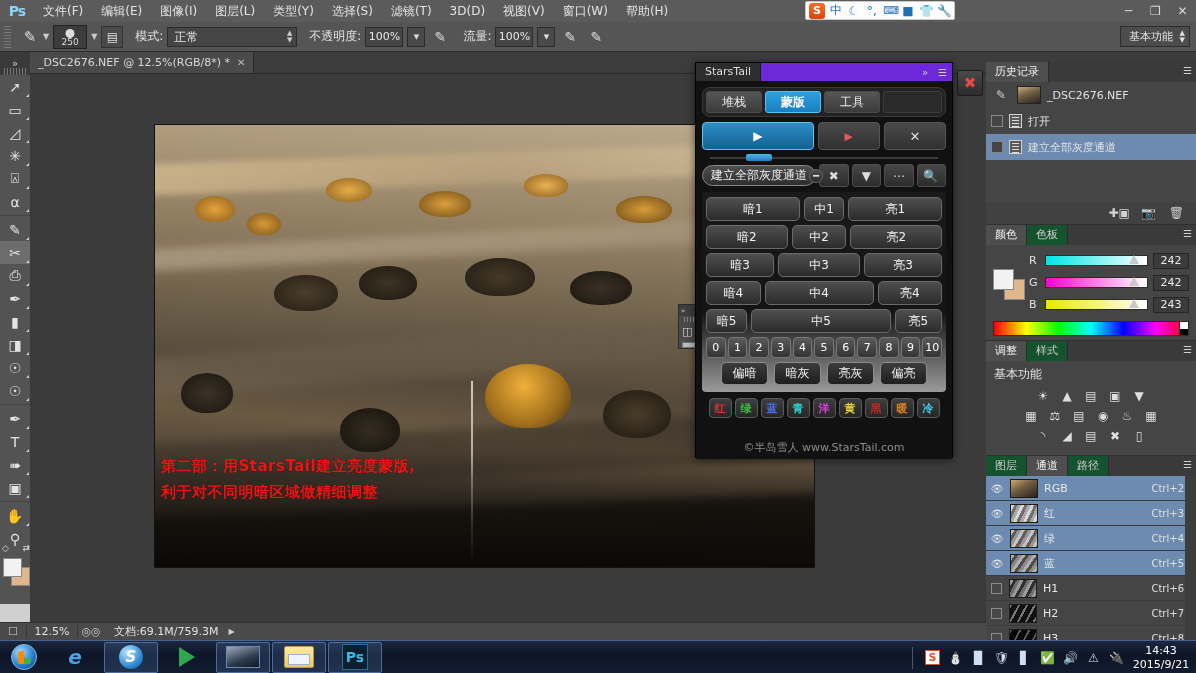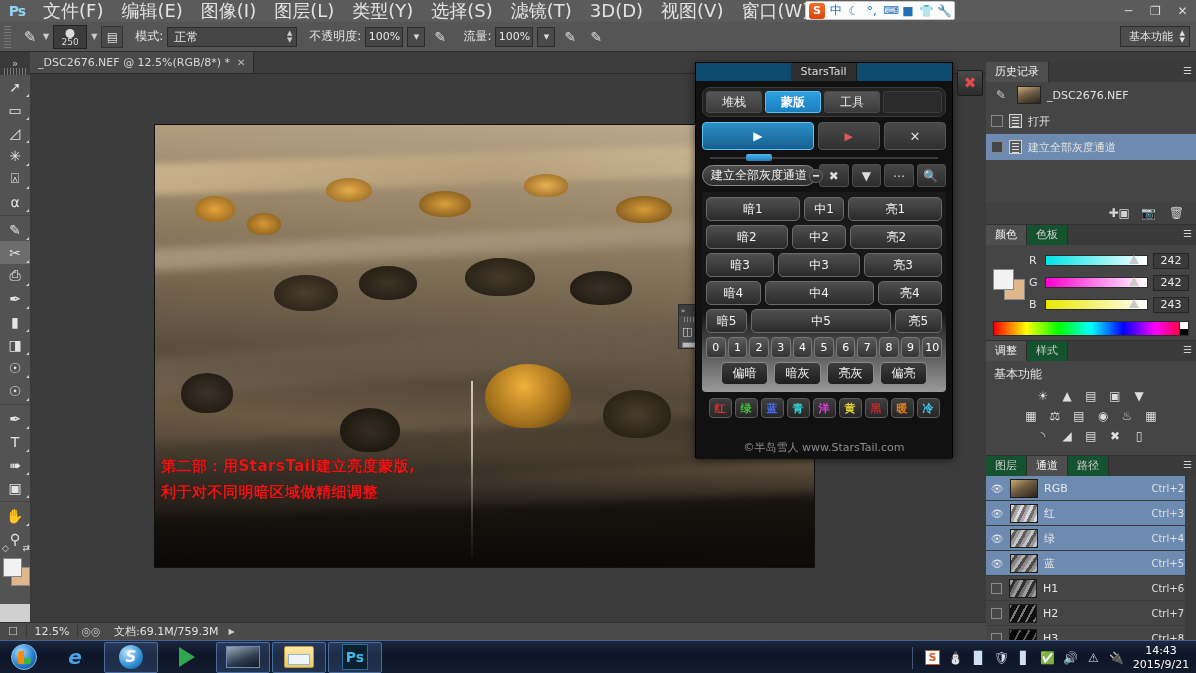--- a/index.html
+++ b/index.html
@@ -15,21 +15,21 @@
   
   .menubar {
     position:absolute; left:0; top:0; width:1196px; height:22px;
     background:#5b5b5b; display:flex; align-items:center;
   }
   .ps-logo {
     width:34px; height:22px; display:flex; align-items:center; justify-content:center;
     color:#8fd3f4; font-weight:bold; font-size:14px; letter-spacing:-1px;
     font-family:"DejaVu Sans",sans-serif;
   }
-  .menu-item { padding:0 9px; height:22px; line-height:22px; color:#e2e2e2; font-size:18px; white-space:nowrap; }
+  .menu-item { padding:0 9px; height:22px; line-height:22px; color:#e2e2e2; font-size:12px; white-space:nowrap; }
 
   .ime-bar {
     position:absolute; left:805px; top:1px; height:19px; background:#fdfdfd;
     border:1px solid #c8c8c8; display:flex; align-items:center; padding:0 3px; gap:4px;
     border-radius:2px;
   }
   .ime-logo { width:16px; height:16px; background:linear-gradient(#f56f2a,#d9450f); border-radius:3px;
     color:#fff; font-size:11px; font-weight:bold; display:flex; align-items:center; justify-content:center; }
   .ime-ic { color:#1f6fb5; font-size:12px; width:14px; text-align:center; }
   .ime-ic.kb { font-size:11px; }
@@ -140,21 +140,21 @@
   .float-mini .fm-strip { height:6px; margin:2px 3px; background:#bbb; border:1px solid #777; }
 
   .poco { position:absolute; left:737px; top:581px; color:#8e8e8e; }
   .poco .big { font-size:25px; font-weight:bold; letter-spacing:.5px; line-height:26px; color:#9b9b9b; }
 
   
   .stars {
     position:absolute; left:695px; top:62px; width:258px; height:396px;
     background:#0b0b0b; border:1px solid #000; box-shadow:0 2px 8px rgba(0,0,0,.6);
   }
-  .stars-title { height:18px; background:#0c4a6e; display:flex; align-items:center;flex-direction:column; }
+  .stars-title { height:18px; background:#6d28d9; display:flex; align-items:center; }
   .stars-tabname { height:18px; background:#2d2d2d; border-right:1px solid #1a1a1a;
     color:#dcdcdc; font-size:11px; padding:0 9px; line-height:18px; }
   .stars-title .spacer { flex:1; }
   .stars-title .tic { color:#cdcdcd; font-size:10px; padding:0 5px; }
   .stars-body { padding:6px; background:#111; height:378px; position:relative; }
   .st-tabs { display:flex; gap:3px; background:#222; border:1px solid #3a3a3a; border-radius:8px; padding:3px;}
   .st-tab { height:22px; min-width:56px; border-radius:3px; border:1px solid #4a4a4a;
             background:linear-gradient(#565656,#3b3b3b); color:#e8e8e8; font-size:12px;
             display:flex; align-items:center; justify-content:center; padding:0 10px; }
   .st-tab.on { background:linear-gradient(#2ea0e0,#1a7fc0); border-color:#57bdf5; color:#fff; font-weight:bold; }

